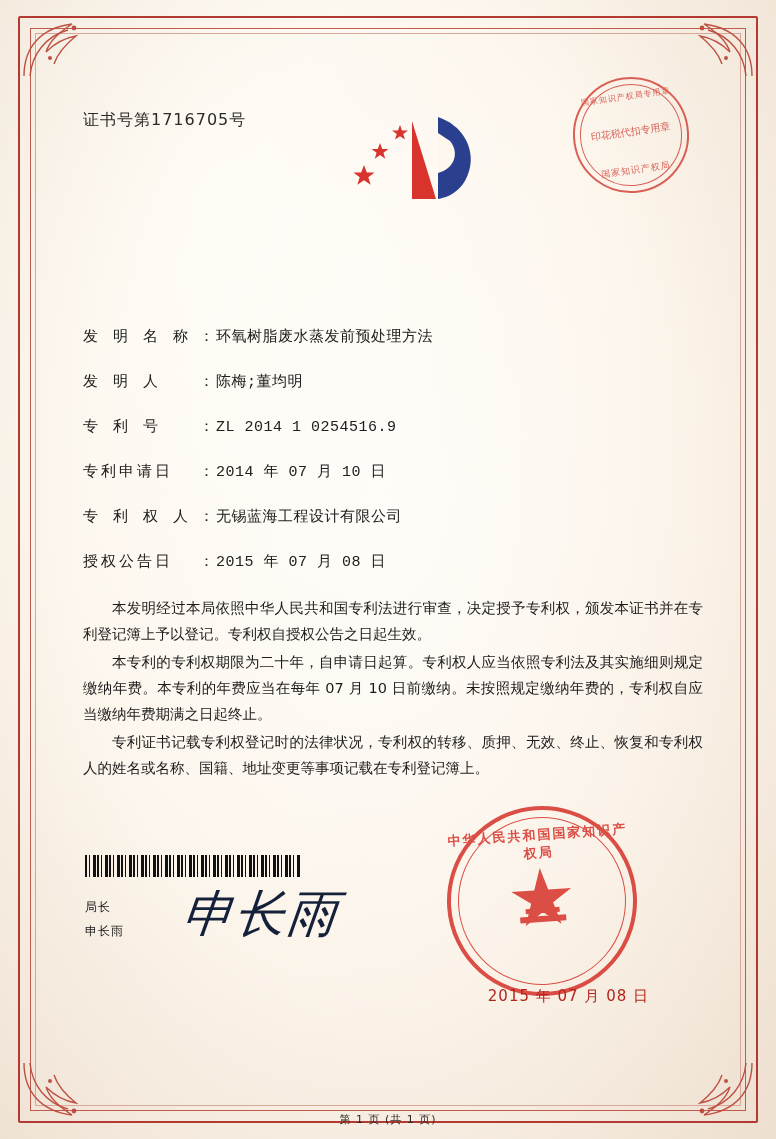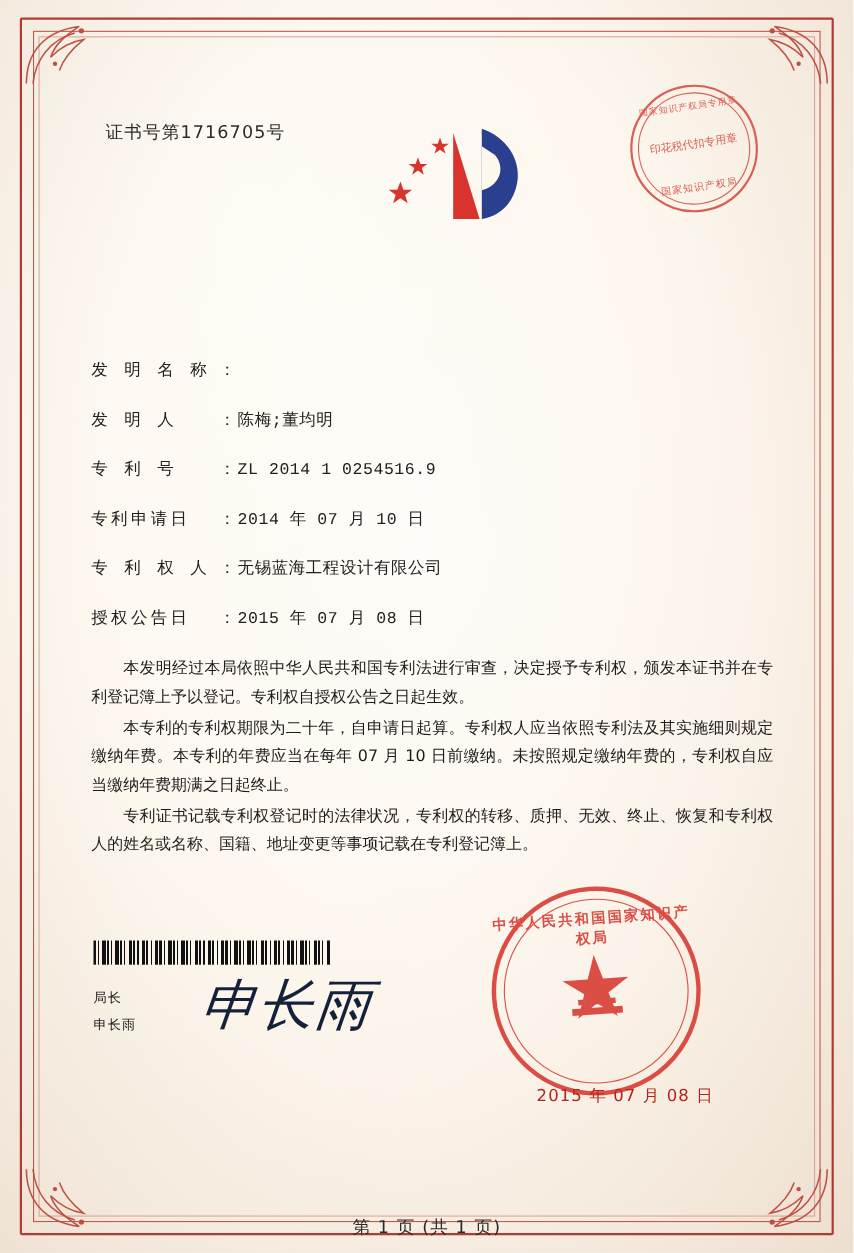--- a/index.html
+++ b/index.html
@@ -84,21 +84,20 @@
   }
 
   .cert-number {
     position: absolute;
     left: 28px;
     top: 55px;
     font-size: 16px;
     color: #2b2b2b;
     letter-spacing: 1px;
     font-family: "DejaVu Sans", "Liberation Sans", sans-serif;
-    margin-left: 13px;
   }
 
   
   .logo {
     position: absolute;
     left: 295px;
     top: 48px;
     width: 130px;
     height: 110px;
   }
@@ -288,21 +287,21 @@
     color: #b4241c;
     letter-spacing: 1px;
     font-family: "DejaVu Sans", sans-serif;
   }
 
   .page-footer {
     position: absolute;
     left: 0; right: 0;
     bottom: 12px;
     text-align: center;
-    font-size: 16px;
+    font-size: 11px;
     color: #2a2a2a;
     letter-spacing: 1px;
     font-family: "DejaVu Sans", sans-serif;
   }
 </style>
 </head>
 <body>
 
 <div class="page">
 
@@ -370,20 +369,21 @@
       <div class="st-arc">国家知识产权局专用章</div>
       <div class="st-mid">印花税代扣专用章</div>
       <div class="st-bot">国家知识产权局</div>
     </div>
 
 
     <div class="fields">
       <div class="field-row">
         <span class="field-label">发 明 名 称</span>
         <span class="field-colon">：</span>
+        <span class="field-value">环氧树脂废水蒸发前预处理方法</span>
       </div>
       <div class="field-row">
         <span class="field-label">发 明 人</span>
         <span class="field-colon">：</span>
         <span class="field-value">陈梅;董均明</span>
       </div>
       <div class="field-row">
         <span class="field-label">专 利 号</span>
         <span class="field-colon">：</span>
         <span class="field-value">ZL 2014 1 0254516.9</span>

